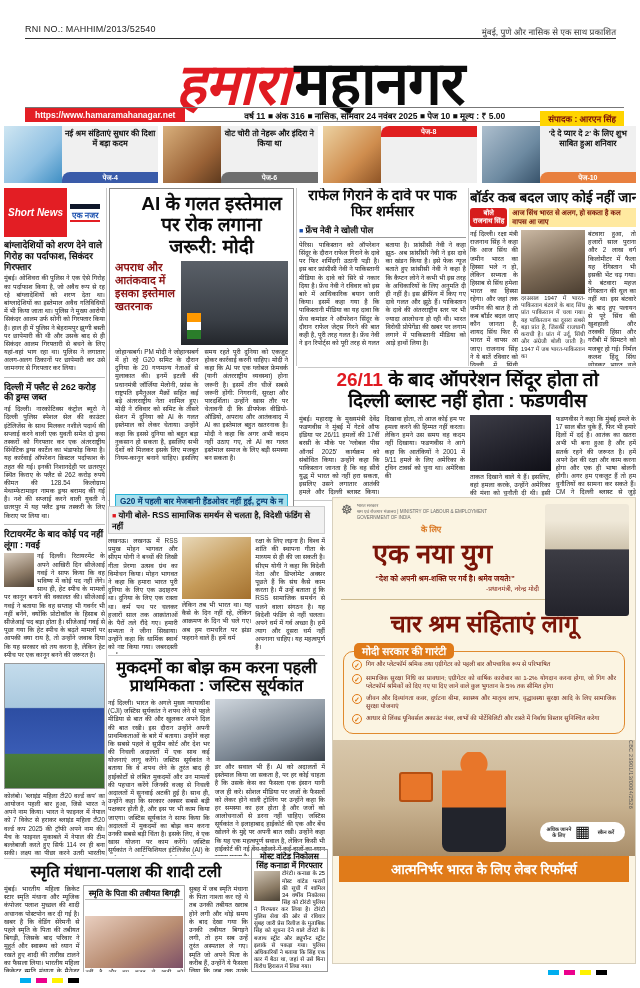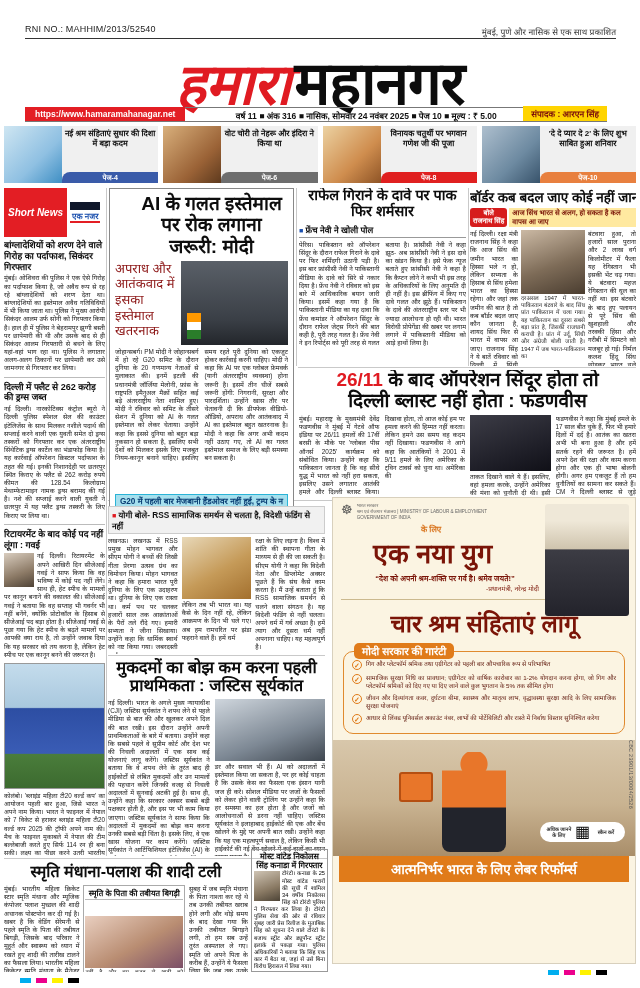--- a/index.html
+++ b/index.html
@@ -6,21 +6,21 @@
   body { background:#e8e8e8; font-family:"Liberation Sans", sans-serif; }
   .page { position:relative; width:640px; height:988px; background:#ffffff; margin:0 auto; overflow:hidden; }
 
   
   .rni { position:absolute; left:25px; top:24px; font-size:9px; color:#222; letter-spacing:.2px; }
   .pubnote { position:absolute; right:24px; top:26px; font-size:8.5px; color:#333; }
   .mast-rule { position:absolute; left:25px; right:24px; top:38px; border-top:1.5px solid #333; }
   .masthead { position:absolute; left:0; right:0; top:40px; text-align:center; white-space:nowrap; }
   .mast-red { font-family:"DejaVu Serif", serif; font-style:italic; font-weight:bold; font-size:57px; color:#e01b22; letter-spacing:-1px; }
   .mast-black { font-weight:800; font-size:60px; color:#0c0c0c; letter-spacing:-1px; }
-  .info-bar { position:absolute; left:25px; right:33px; top:107px; height:15px; display:flex; align-items:flex-end; border-top:1px solid #777; border-bottom:1px solid #777; }
+  .info-bar { position:absolute; left:25px; right:16px; top:107px; height:15px; display:flex; align-items:center; border-top:1px solid #777; border-bottom:1px solid #777; }
   .url-box { background:#e31e24; color:#fff; font-size:8.5px; font-weight:bold; padding:2px 10px; display:flex; align-items:center; }
   .issue-info { flex:1; text-align:center; font-size:8.5px; font-weight:bold; color:#111; padding-top:2px;padding-left:24px; }
   .editor-box { background:#ffd400; color:#7a0c0c; font-size:8.5px; font-weight:bold; padding:2px 8px; display:flex; align-items:center;margin-top:8px; }
 
   
   .teasers { position:absolute; left:4px; right:4px; top:126px; height:57px; display:flex; gap:5px; }
   .teaser { flex:1; display:flex; background:#f0f0f0; overflow:hidden; }
   .t-img { width:58px; flex:none; }
   .teaser:nth-child(1) .t-img { background:linear-gradient(135deg,#cfe6f2,#8fc0e2 60%,#3f8fc4); }
   .teaser:nth-child(2) .t-img { background:linear-gradient(135deg,#d9b07c,#9a6236 65%,#5e3a1e); }
@@ -37,33 +37,33 @@
   
   .hl { font-weight:800; color:#0d0d0d; text-align:center; }
   .body-txt { font-size:6.4px; line-height:1.28; text-align:justify; color:#1c1c1c; }
   .vline { position:absolute; width:1px; background:#c9c9c9; }
   .hline { position:absolute; height:1px; background:#c9c9c9; }
 
   
   .leftcol { position:absolute; left:4px; top:188px; width:101px; height:668px; overflow:hidden; }
   .sn-head { display:flex; align-items:center; gap:3px; margin-bottom:3px; }
   .sn-label { background:#e31e24; color:#fff; font-weight:bold; font-style:italic; font-size:10px; padding:19px 4px; }
-  .sn-tag { color:#1a4fae; font-weight:bold; font-size:8px; border-top:8px solid #0f172a; border-bottom:2px solid #e31e24; padding:0 2px; }
+  .sn-tag { color:#1a4fae; font-weight:bold; font-size:8px; border-top:5px solid #0f172a; border-bottom:2px solid #e31e24; padding:0 2px; }
   .sn-title { font-size:9px; font-weight:800; line-height:1.2; color:#0d0d0d; margin:3px 0 2px; }
   .sn-div { border-top:1px solid #bbb; margin:4px 0; }
   .gavai-photo { float:left; width:30px; height:34px; margin:1px 3px 1px 0; background:linear-gradient(160deg,#d9cdbf,#8c7a66 60%,#4e4236); }
   .cricket-photo { width:100%; height:126px; margin-top:4px; border:1px solid #999;
       background:linear-gradient(180deg,#c4dcec 0%,#a9c8de 35%,#2d4ea3 36%,#3a5cb5 72%,#4a7d3b 73%,#3c6a2f 100%); }
   .cricket-cap { font-size:6.3px; line-height:1.3; text-align:justify; color:#1c1c1c; margin-top:3px; }
 
   
   .ai-art { position:absolute; left:109px; top:188px; width:185px; height:332px; border:1.5px solid #888; padding:4px 5px; overflow:hidden; background:#fff; }
   .ai-hl { font-size:19px; line-height:1.12;margin-left:20px; }
   .ai-row { display:flex; gap:4px; margin:4px 0 3px; }
-  .ai-sub { width:62px; flex:none; font-size:13px; font-weight:400; color:#8c1616; line-height:1.2; }
+  .ai-sub { width:62px; flex:none; font-size:11px; font-weight:700; color:#8c1616; line-height:1.2; }
   .modi-photo { flex:1; height:84px; background:linear-gradient(180deg,#5a6068,#3a3f46 70%,#23262b); position:relative; }
   .modi-photo .flag { position:absolute; left:6px; bottom:6px; width:14px; height:26px; background:linear-gradient(180deg,#f90 33%,#fff 33% 66%,#2a7d2a 66%); }
   .ai-body { column-count:2; column-gap:6px; height:142px; overflow:hidden; }
   .g20-box { margin-top:4px; border:1px solid #2ab3d6; }
   .g20-title { background:#a6e0ee; color:#0a3e74; font-weight:800; font-size:8.2px; text-align:center; padding:2px 3px; line-height:1.2; }
   .g20-body { background:#e0f5fa; font-size:6.2px; line-height:1.28; text-align:justify; padding:3px 4px; color:#143a52; }
 
   
   .rafale { position:absolute; left:299px; top:188px; width:167px; height:178px; overflow:hidden; }
   .raf-hl { font-size:14.5px; line-height:1.1; }
@@ -188,21 +188,20 @@
     <div class="teaser">
       <div class="t-img"></div>
       <div class="t-body">
           <div class="t-text">वोट चोरी तो नेहरू और इंदिरा ने किया था</div>
       <div class="t-bar">पेज-6</div>
         </div>
     </div>
     <div class="teaser">
       <div class="t-img"></div>
       <div class="t-body">
-          <div class="t-text">विनायक चतुर्थी पर भगवान गणेश जी की पूजा</div>
       <div class="t-bar">पेज-8</div>
         </div>
     </div>
     <div class="teaser">
       <div class="t-img"></div>
       <div class="t-body">
           <div class="t-text">'दे दे प्यार दे 2' के लिए शुभ साबित हुआ शनिवार</div>
       <div class="t-bar">पेज-10</div>
         </div>
     </div>

